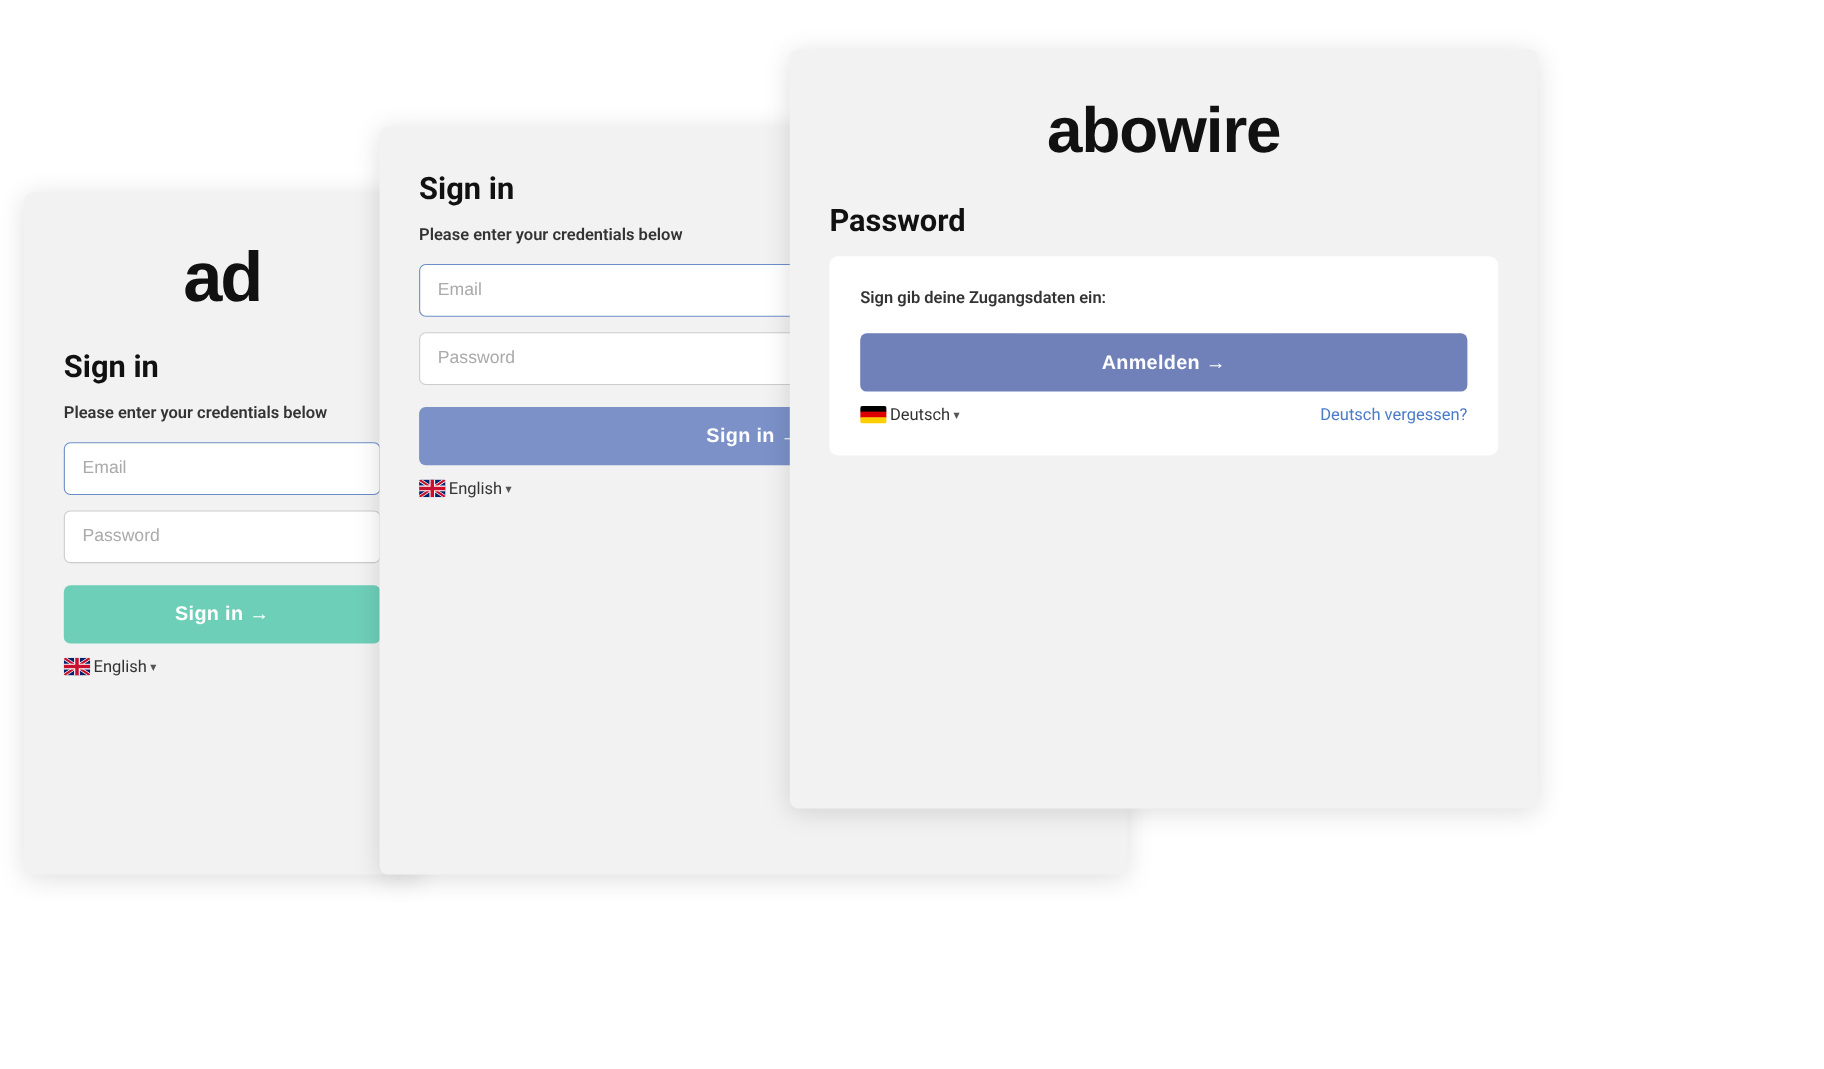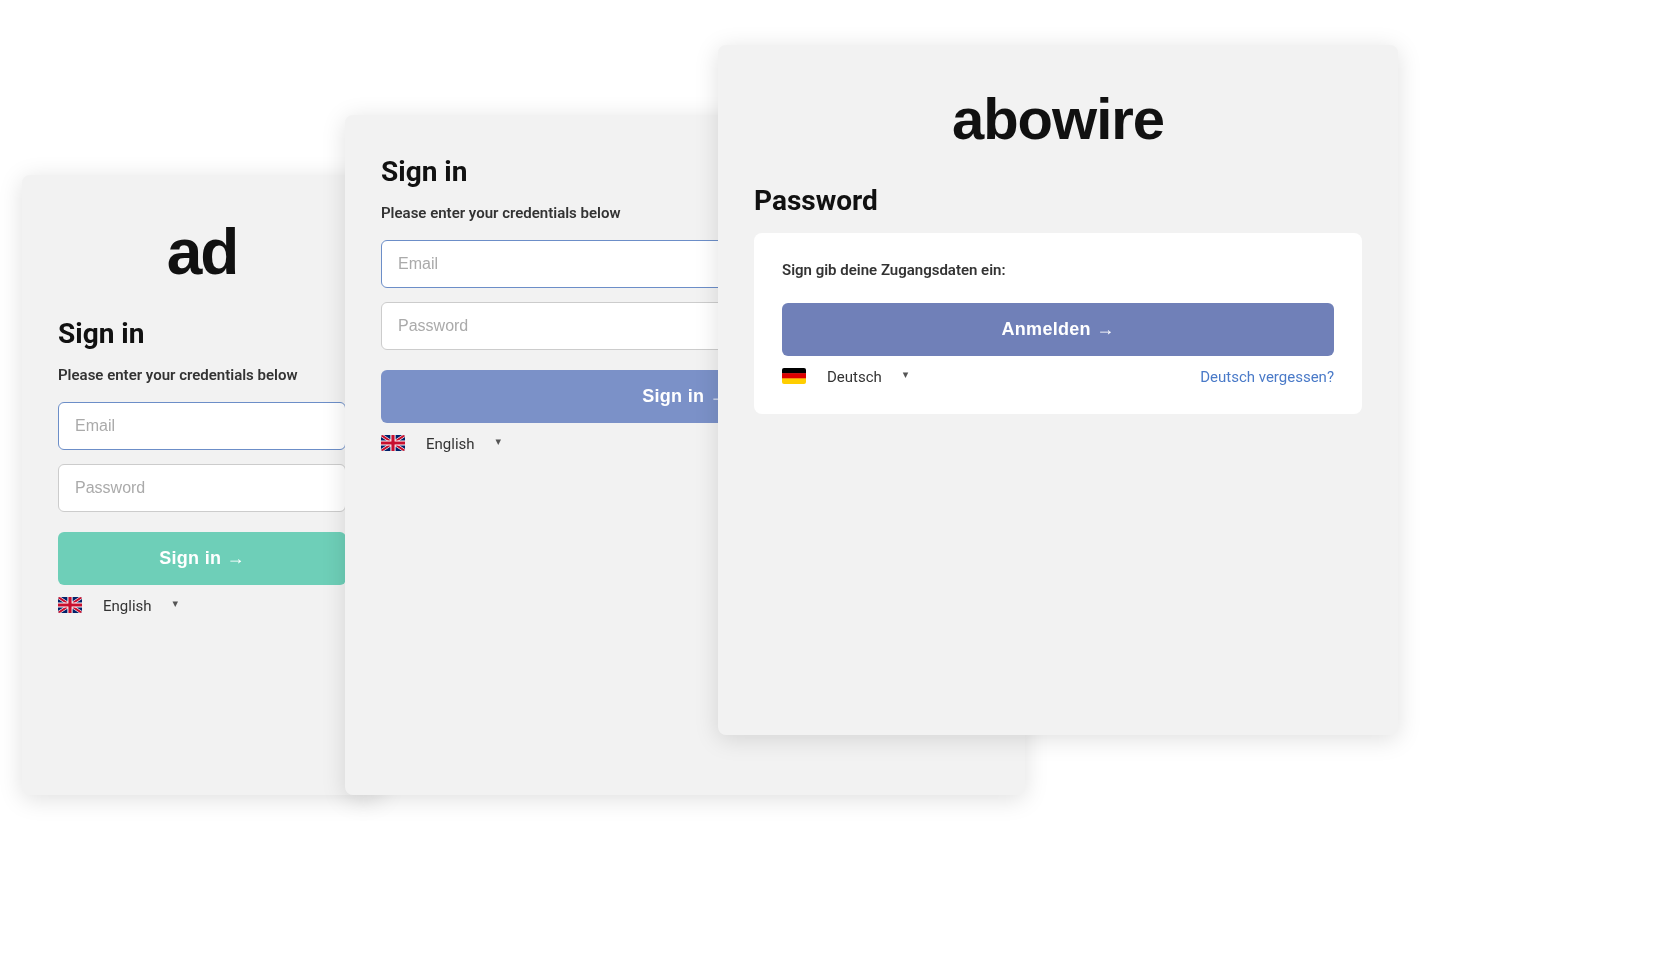--- a/index.html
+++ b/index.html
@@ -152,21 +152,22 @@
     .btn-blue {
       background: #7b91c8;
     }
     .btn-blue-dark {
       background: #7080b8;
     }
 
     
     .lang-selector {
       display: flex;
-      gap: 21px;
+      align-items: center;
+      gap: 3px;
       font-size: 15px;
       color: #333;
       cursor: pointer;
     }
     .flag-icon {
       width: 24px;
       height: 16px;
       border-radius: 2px;
       display: inline-block;
     }

